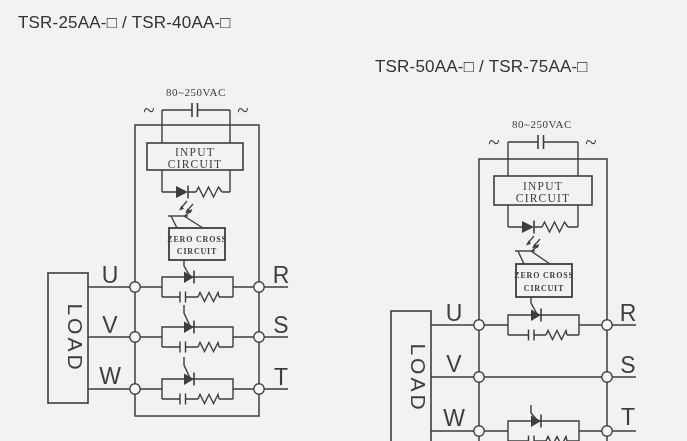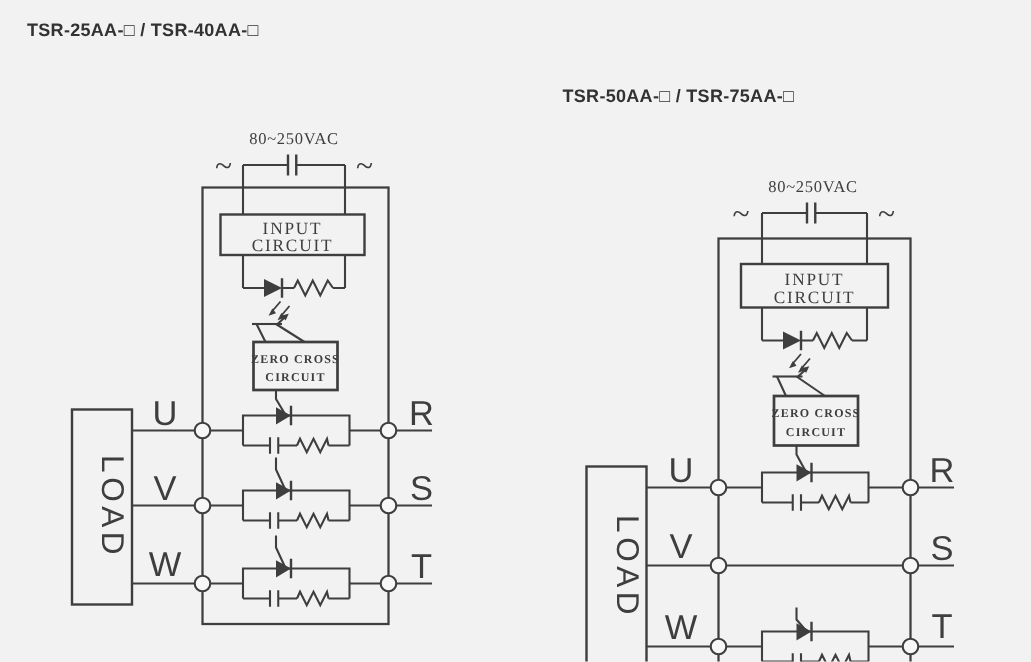--- a/index.html
+++ b/index.html
@@ -8,21 +8,21 @@
     background:var(--bg,#f2f2f2);
     font-family:"Liberation Sans",sans-serif;
     position:relative;overflow:hidden;
   }
   .stage{position:absolute;inset:0;width:687px;height:441px;}
   .panel{position:absolute;top:0;width:343px;height:441px;}
   .panel.left{left:0;}
   .panel.right{left:344px;margin-top:44px;}
   .panel-title{
     position:absolute;top:13px;margin:0;
-    font-size:12px;font-weight:700;letter-spacing:.2px;
+    font-size:17px;font-weight:400;letter-spacing:.2px;
     color:var(--text,#333);
   }
   .panel.left  .panel-title{left:18px;}
   .panel.right .panel-title{left:31px;}
   .circuit{position:absolute;left:0;top:0;color:var(--line,#3e3e3e);}
   .circuit text{fill:currentColor;}
   .lbl-serif{font-family:"Liberation Serif",serif;}
   .lbl-sans{font-family:"Liberation Sans",sans-serif;}
   .term{font-size:23px;}
   .tilde{font-size:21px;font-family:"Liberation Serif",serif;}

